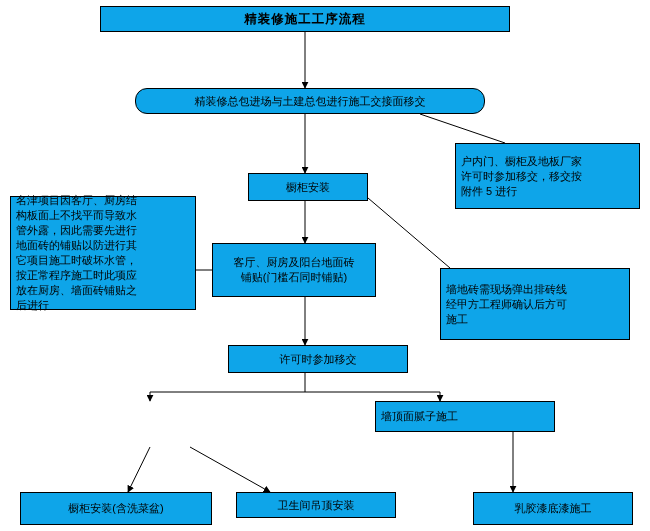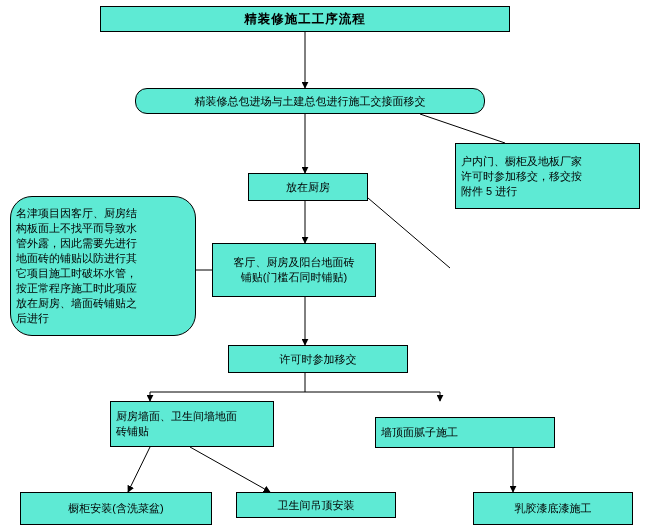--- a/index.html
+++ b/index.html
@@ -12,21 +12,21 @@
     width: 650px;
     height: 531px;
     background: #ffffff;
     font-family: "Liberation Sans", sans-serif;
     overflow: hidden;
   }
   .box {
     position: absolute;
     box-sizing: border-box;
     border: 1px solid #000000;
-    background: #5eead4;
+    background: #0ea5e9;
     color: #000000;
     font-size: 11px;
     line-height: 15px;
     padding: 3px 5px;
     white-space: pre-line;
   }
   .box.center {
     display: flex;
     align-items: center;
     justify-content: center;
@@ -88,41 +88,42 @@
   </svg>
 
   <div class="box center title" style="left:100px; top:6px; width:410px; height:26px;">精装修施工工序流程</div>
 
   <div class="box center" style="left:135px; top:88px; width:350px; height:26px;border-radius:12px;">精装修总包进场与土建总包进行施工交接面移交</div>
 
   <div class="box left" style="left:455px; top:143px; width:185px; height:66px; display:flex; align-items:center;">户内门、橱柜及地板厂家
 许可时参加移交，移交按
 附件 5 进行</div>
 
-  <div class="box center" style="left:248px; top:173px; width:120px; height:28px;">放在厨房</div>
+  <div class="box center" style="left:248px; top:173px; width:120px; height:28px;">橱柜安装</div>
 
-  <div class="box left" style="left:10px; top:196px; width:186px; height:140px; display:flex; align-items:center;border-radius:22px;">名津项目因客厅、厨房结
+  <div class="box left" style="left:10px; top:196px; width:186px; height:114px; display:flex; align-items:center;">名津项目因客厅、厨房结
 构板面上不找平而导致水
 管外露，因此需要先进行
 地面砖的铺贴以防进行其
 它项目施工时破坏水管，
 按正常程序施工时此项应
 放在厨房、墙面砖铺贴之
 后进行</div>
 
   <div class="box center" style="left:212px; top:243px; width:164px; height:54px;">客厅、厨房及阳台地面砖
 铺贴(门槛石同时铺贴)</div>
 
+  <div class="box left" style="left:440px; top:268px; width:190px; height:72px; display:flex; align-items:center;">墙地砖需现场弹出排砖线
+经甲方工程师确认后方可
+施工</div>
 
   <div class="box center" style="left:228px; top:345px; width:180px; height:28px;">许可时参加移交</div>
 
-  <div class="box left" style="left:110px; top:401px; width:164px; height:46px; display:flex; align-items:center;">厨房墙面、卫生间墙地面
-砖铺贴</div>
 
-  <div class="box left" style="left:375px; top:401px; width:180px; height:31px; display:flex; align-items:center;margin-top:16px;">墙顶面腻子施工</div>
+  <div class="box left" style="left:375px; top:401px; width:180px; height:31px; display:flex; align-items:center;">墙顶面腻子施工</div>
 
   <div class="box center" style="left:20px; top:492px; width:192px; height:33px;">橱柜安装(含洗菜盆)</div>
 
   <div class="box center" style="left:236px; top:492px; width:160px; height:26px;">卫生间吊顶安装</div>
 
   <div class="box center" style="left:452px; top:492px; width:160px; height:33px;margin-left:21px;">乳胶漆底漆施工</div>
 
 </div>
 
 </body></html>

